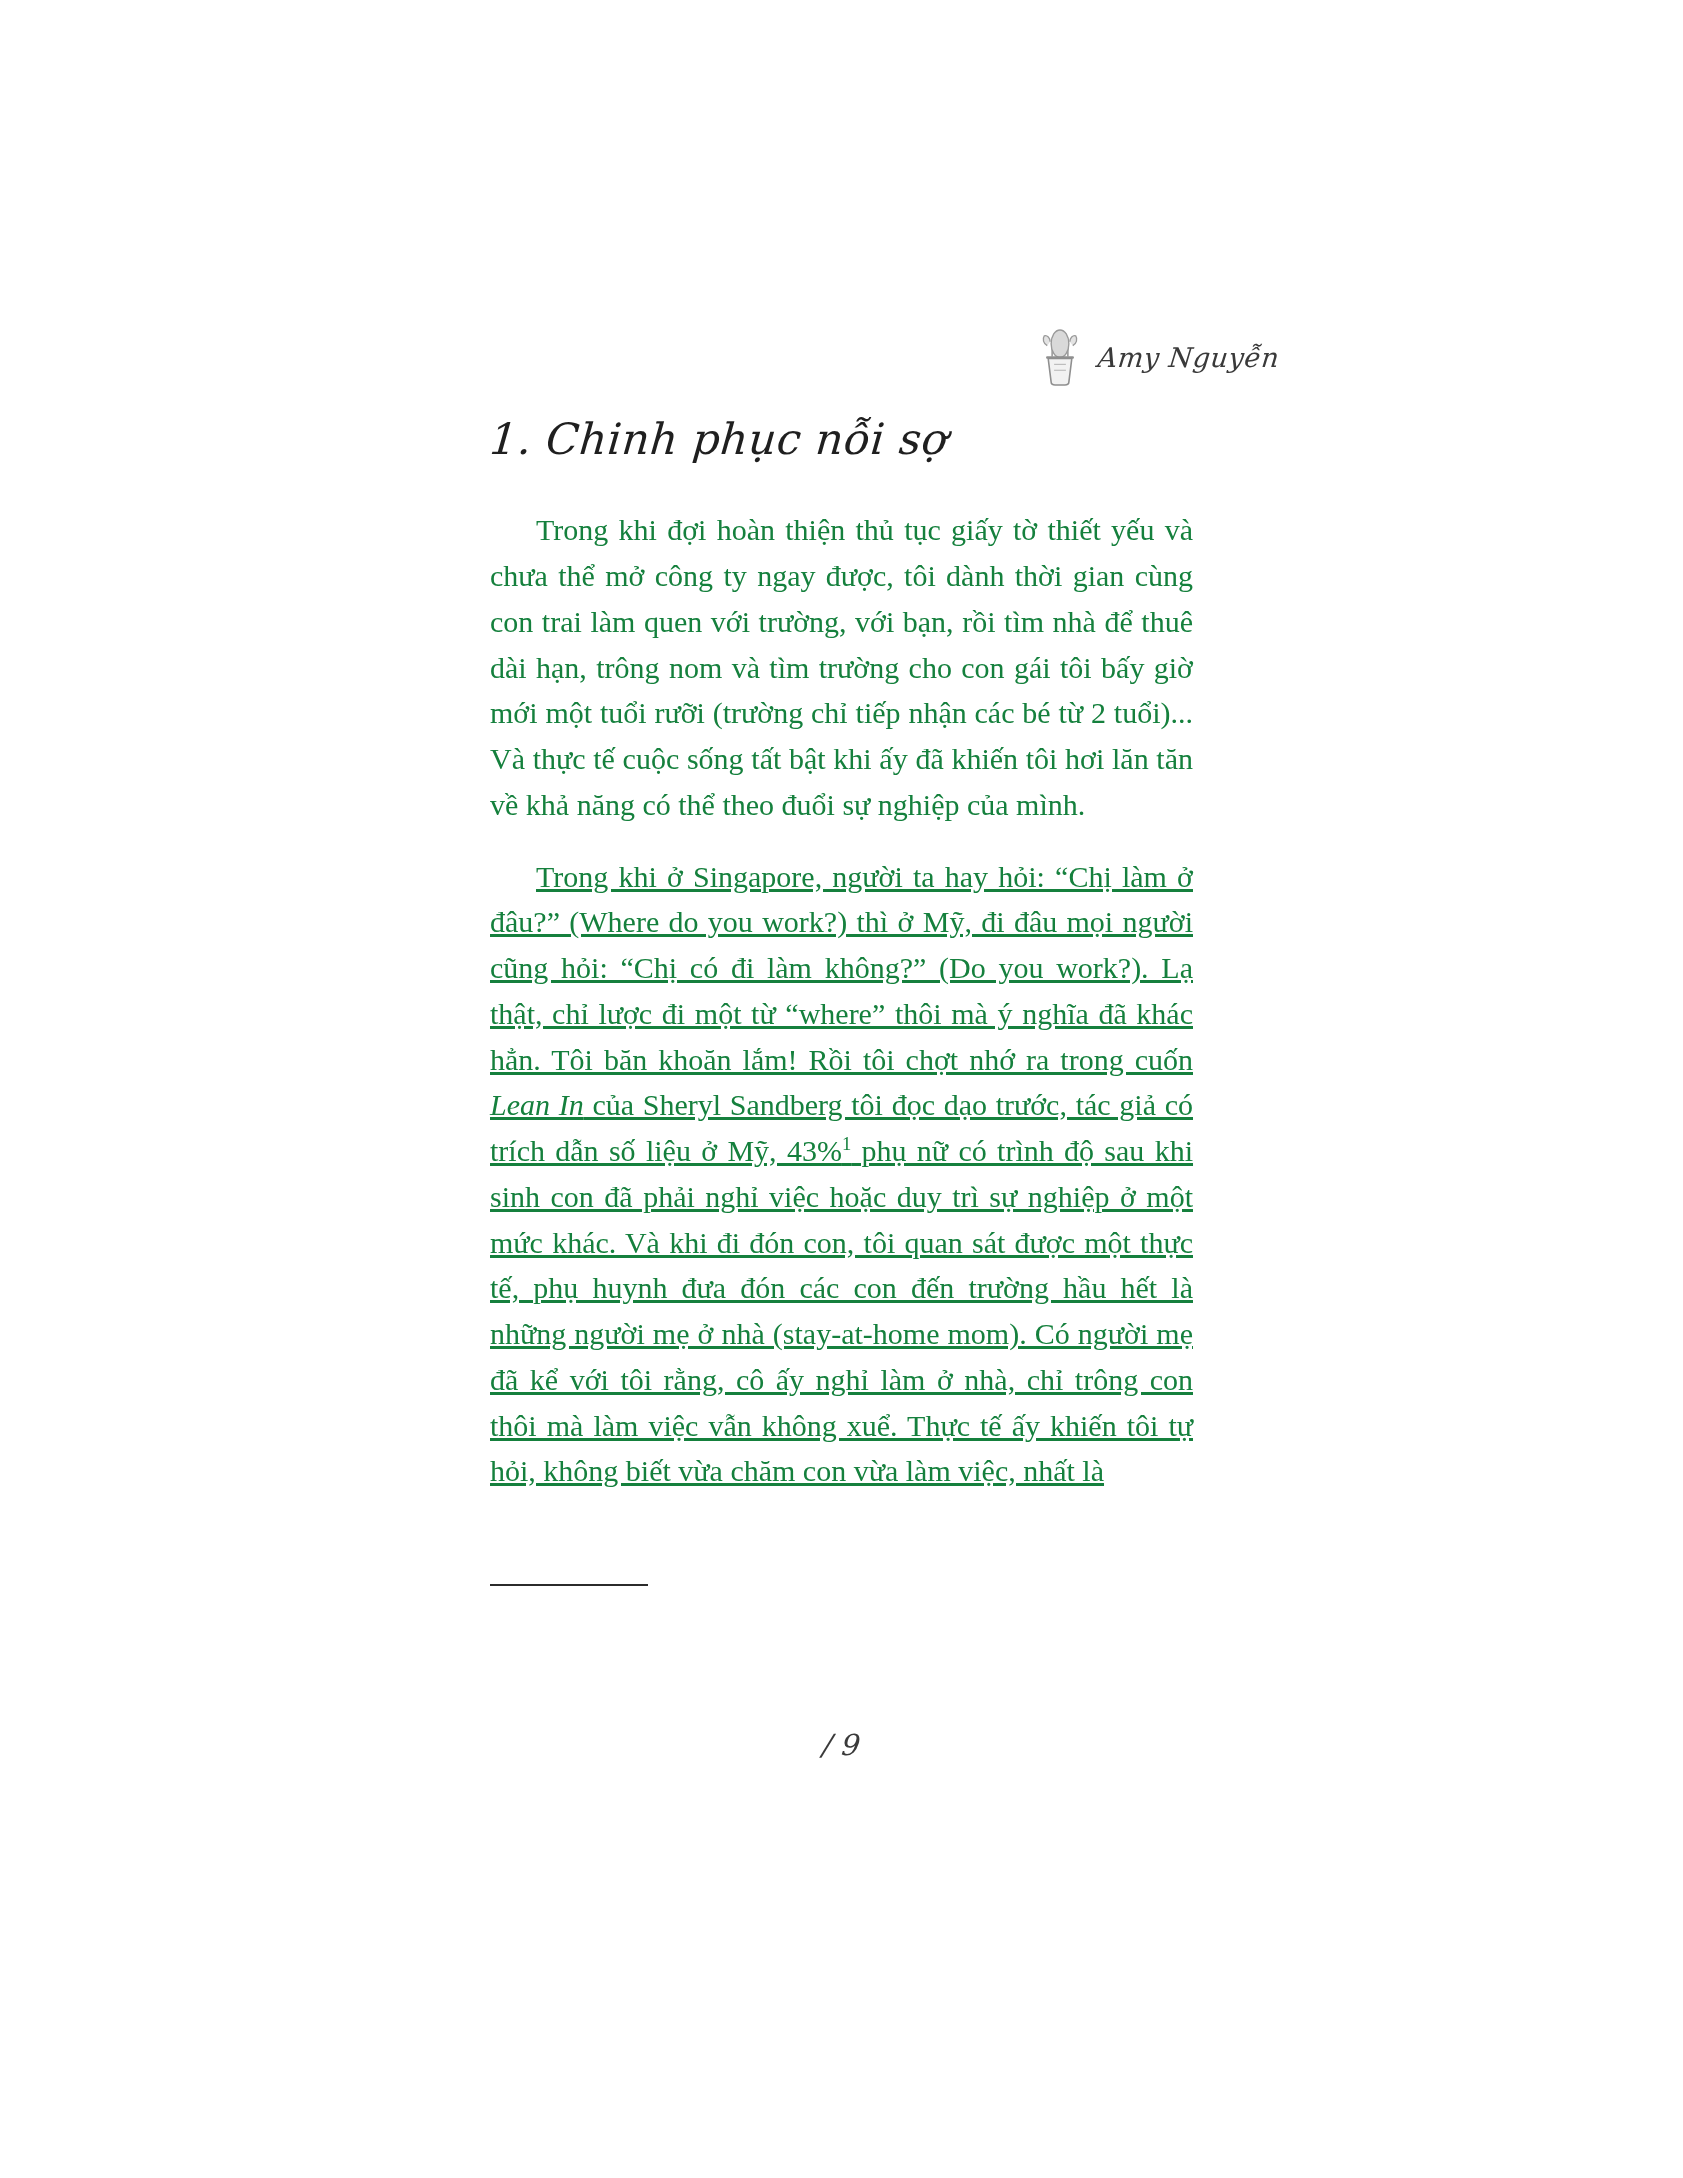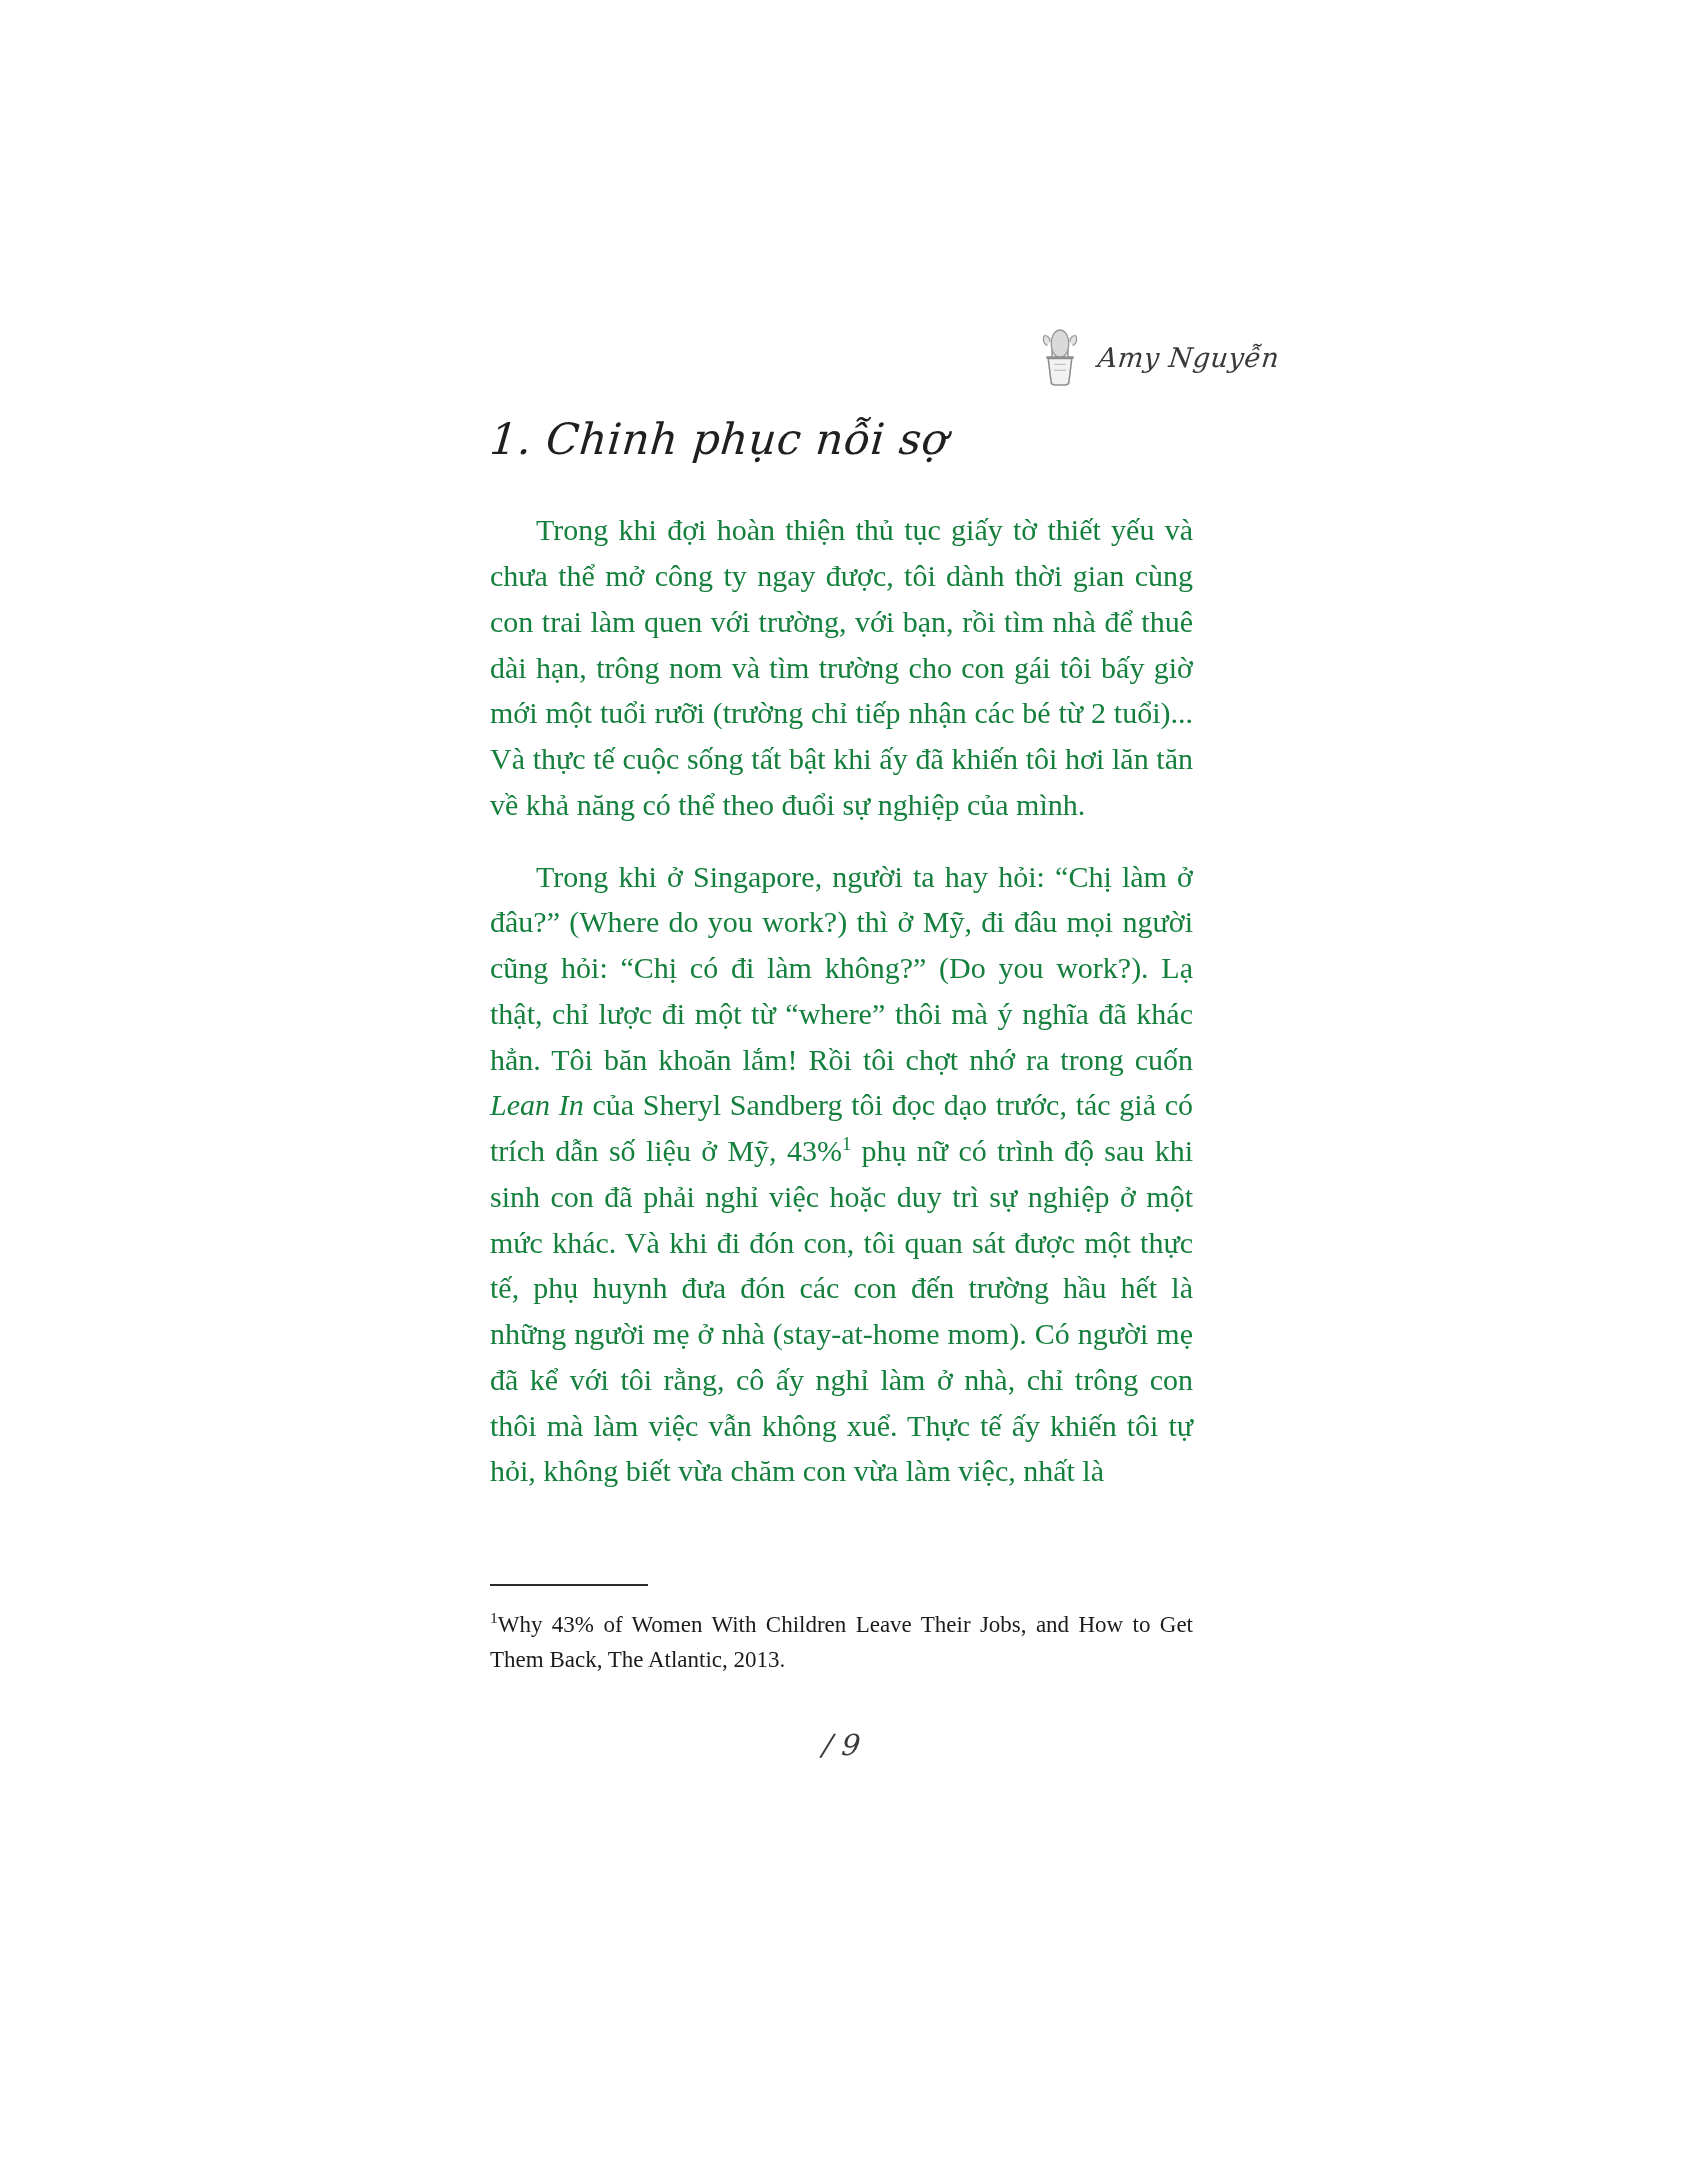--- a/index.html
+++ b/index.html
@@ -77,20 +77,21 @@
     margin: 0 0 26px 0;
     font-size: 30px;
     line-height: 1.525;
     text-align: justify;
     text-indent: 46px;
     color: #15803d;
     hyphens: none;
   }
   p.body-par:last-of-type {
     margin-bottom: 0;
+    text-decoration: underline;
   }
 
   .ital {
     font-style: italic;
   }
   sup.fn-ref {
     font-size: 0.62em;
     vertical-align: super;
     line-height: 0;
   }
@@ -165,19 +166,18 @@
   <div class="column">
     <h1 class="chapter-title">1. Chinh phục nỗi sợ</h1>
 
     <p class="body-par">Trong khi đợi hoàn thiện thủ tục giấy tờ thiết yếu và chưa thể mở công ty ngay được, tôi dành thời gian cùng con trai làm quen với trường, với bạn, rồi tìm nhà để thuê dài hạn, trông nom và tìm trường cho con gái tôi bấy giờ mới một tuổi rưỡi (trường chỉ tiếp nhận các bé từ 2 tuổi)... Và thực tế cuộc sống tất bật khi ấy đã khiến tôi hơi lăn tăn về khả năng có thể theo đuổi sự nghiệp của mình.</p>
 
     <p class="body-par"><span>Trong khi ở Singapore, người ta hay hỏi: “Chị làm ở đâu?” (Where do you work?) thì ở Mỹ, đi đâu mọi người cũng hỏi: “Chị có đi làm không?” (Do you work?). Lạ thật, chỉ lược đi một từ “where” thôi mà ý nghĩa đã khác hẳn. Tôi băn khoăn lắm! Rồi tôi chợt nhớ ra trong cuốn </span><span class="ital">Lean In</span><span> của Sheryl Sandberg tôi đọc dạo trước, tác giả có trích dẫn số liệu ở Mỹ, 43%</span><sup class="fn-ref">1</sup><span> phụ nữ có trình độ sau khi sinh con đã phải nghỉ việc hoặc duy trì sự nghiệp ở một mức khác. Và khi đi đón con, tôi quan sát được một thực tế, phụ huynh đưa đón các con đến trường hầu hết là những người mẹ ở nhà (stay-at-home mom). Có người mẹ đã kể với tôi rằng, cô ấy nghỉ làm ở nhà, chỉ trông con thôi mà làm việc vẫn không xuể. Thực tế ấy khiến tôi tự hỏi, không biết vừa chăm con vừa làm việc, nhất là</span></p>
   </div>
 
   <div class="footnote-area">
     <div class="footnote-rule"></div>
-    <p class="footnote-text"><sup>1</sup><span>Why 43% of Women With Children Leave Their Jobs, and How to Get Them Back, The Atlantic, 2013.</span></p>
   </div>
 
   <div class="folio">/ 9</div>
 
 </div>
 
 
 </body></html>

